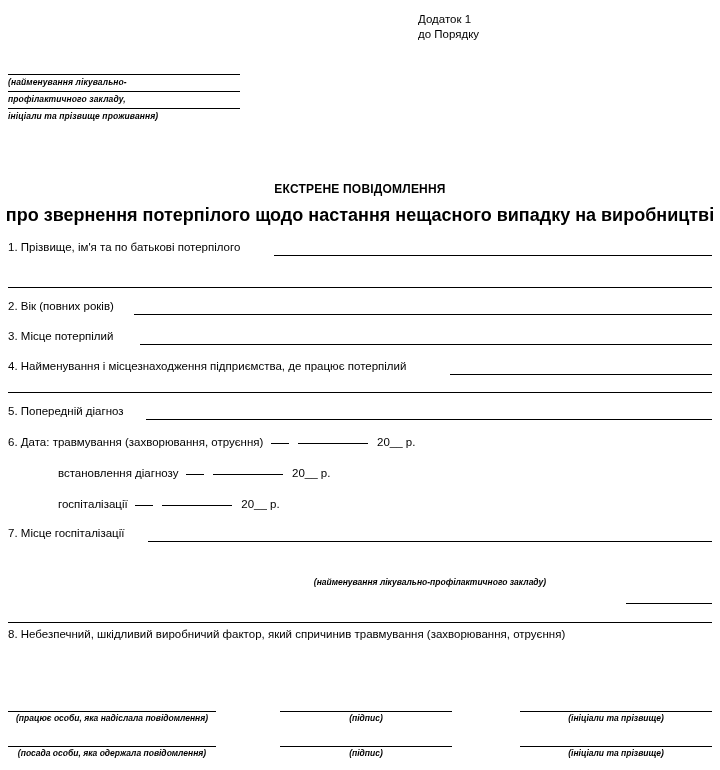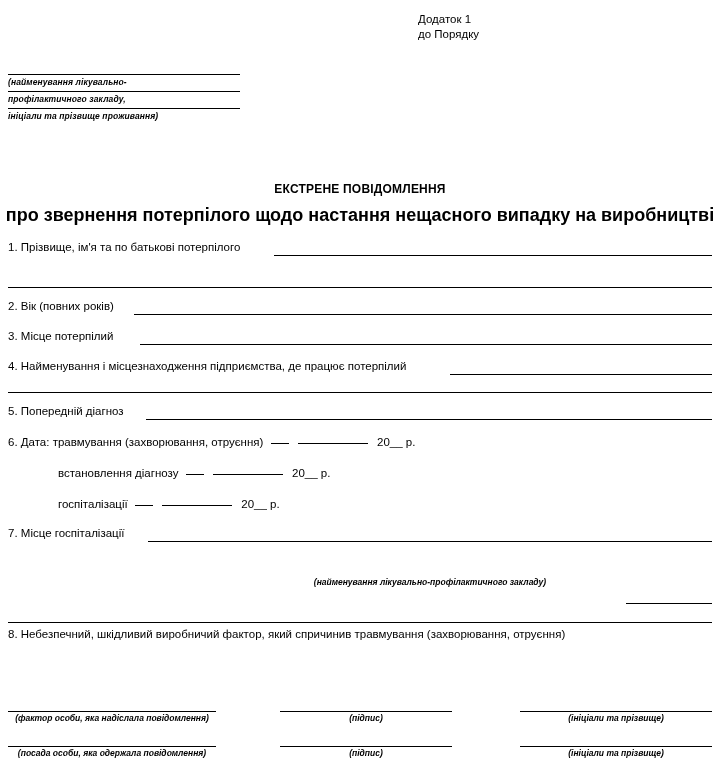--- a/index.html
+++ b/index.html
@@ -197,21 +197,21 @@
 
   <div class="item" style="left:8px; top:589px;margin-top:39px;">
     <span>8.</span>
     <span>Небезпечний, шкідливий виробничий фактор, який спричинив травмування (захворювання, отруєння)</span>
   </div>
   <div class="rule" style="left:626px; top:603px; width:86px;"></div>
   <div class="rule" style="left:8px; top:622px; width:704px;"></div>
 
 
   <div class="sig-rule" style="left:8px; top:711px; width:208px;"></div>
-  <div class="sig-cap" style="left:8px; top:713px; width:208px;">(фактор особи, яка надіслала повідомлення)</div>
+  <div class="sig-cap" style="left:8px; top:713px; width:208px;">(працює особи, яка надіслала повідомлення)</div>
 
   <div class="sig-rule" style="left:280px; top:711px; width:172px;"></div>
   <div class="sig-cap" style="left:280px; top:713px; width:172px;">(підпис)</div>
 
   <div class="sig-rule" style="left:520px; top:711px; width:192px;"></div>
   <div class="sig-cap" style="left:520px; top:713px; width:192px;">(ініціали та прізвище)</div>
 
   <div class="sig-rule" style="left:8px; top:746px; width:208px;"></div>
   <div class="sig-cap" style="left:8px; top:748px; width:208px;">(посада особи, яка одержала повідомлення)</div>
 

